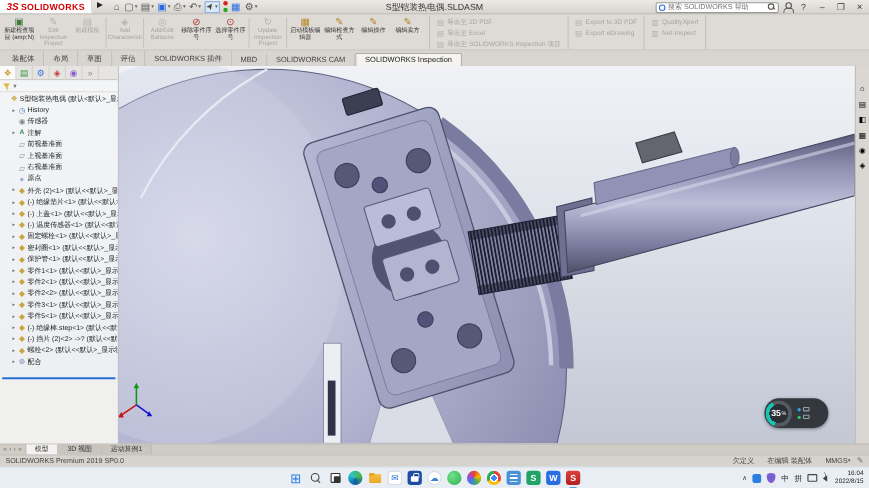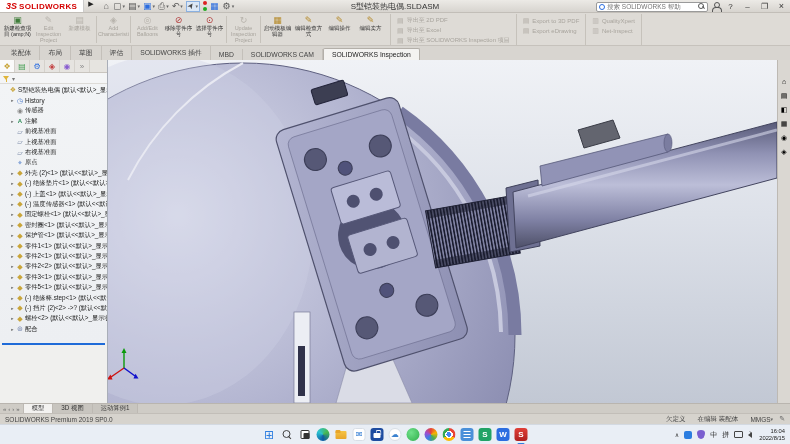--- a/index.html
+++ b/index.html
@@ -567,20 +567,40 @@
       <g transform="translate(16,308)">
         <line x1="0" y1="0" x2="0" y2="-16" stroke="#0a9a0a" stroke-width="1.4"></line>
         <polygon points="0,-20 -2.5,-15 2.5,-15" fill="#0a9a0a"></polygon>
         <line x1="0" y1="0" x2="-13" y2="9" stroke="#cc1111" stroke-width="1.4"></line>
         <polygon points="-17,11.5 -11.5,11.5 -13.5,6.5" fill="#cc1111"></polygon>
         <line x1="0" y1="0" x2="11" y2="8" stroke="#1111cc" stroke-width="1.4"></line>
         <polygon points="14.5,10.5 9.5,10.5 11.5,5.8" fill="#1111cc"></polygon>
       </g>
     </svg>
 
+    <div class="zbadge">
+      <div class="zcirc">
+          <span>35</span>
+          <small>%</small>
+        </div>
+      <div class="zrows">
+        <div class="zrow">
+            <span class="zdot b"></span>
+            <span class="zbarpair">
+              <span class="zbar"></span>
+            </span>
+          </div>
+        <div class="zrow">
+            <span class="zdot g"></span>
+            <span class="zbarpair">
+              <span class="zbar"></span>
+            </span>
+          </div>
+      </div>
+    </div>
   </div>
 
   <div class="rstrip">
 
   <i class="rsi c-blu">⌂</i>
       <i class="rsi c-gold">▤</i>
       <i class="rsi c-org">◧</i>
       <i class="rsi c-grn">▦</i>
       <i class="rsi c-red">◉</i>
       <i class="rsi c-gry">◈</i>

